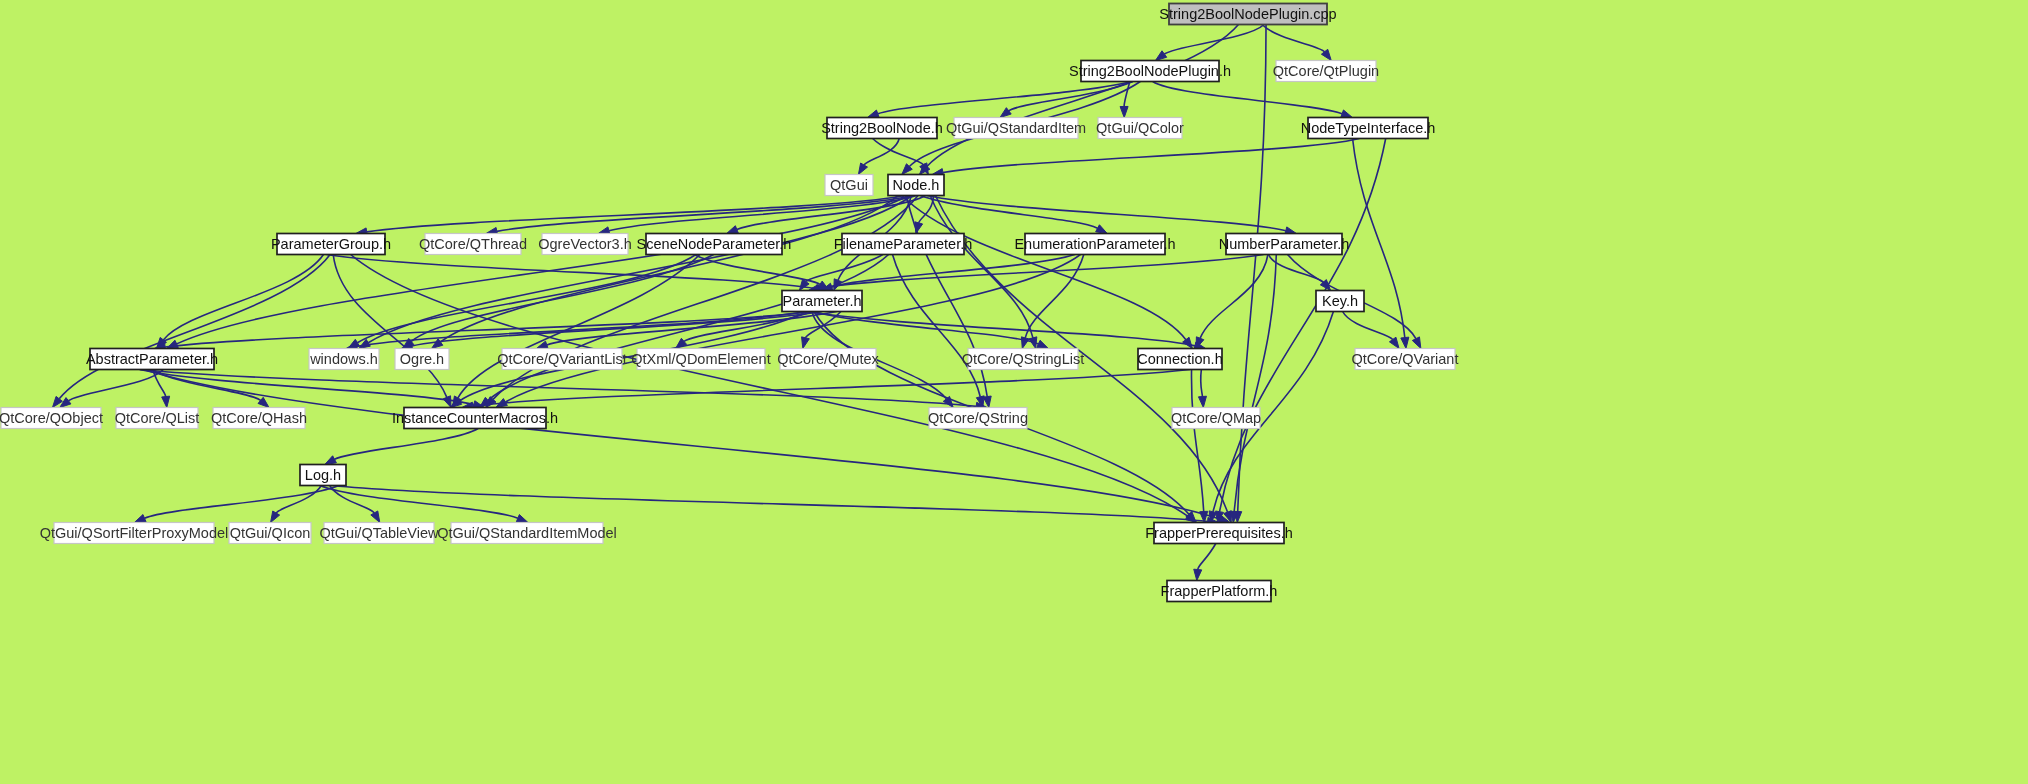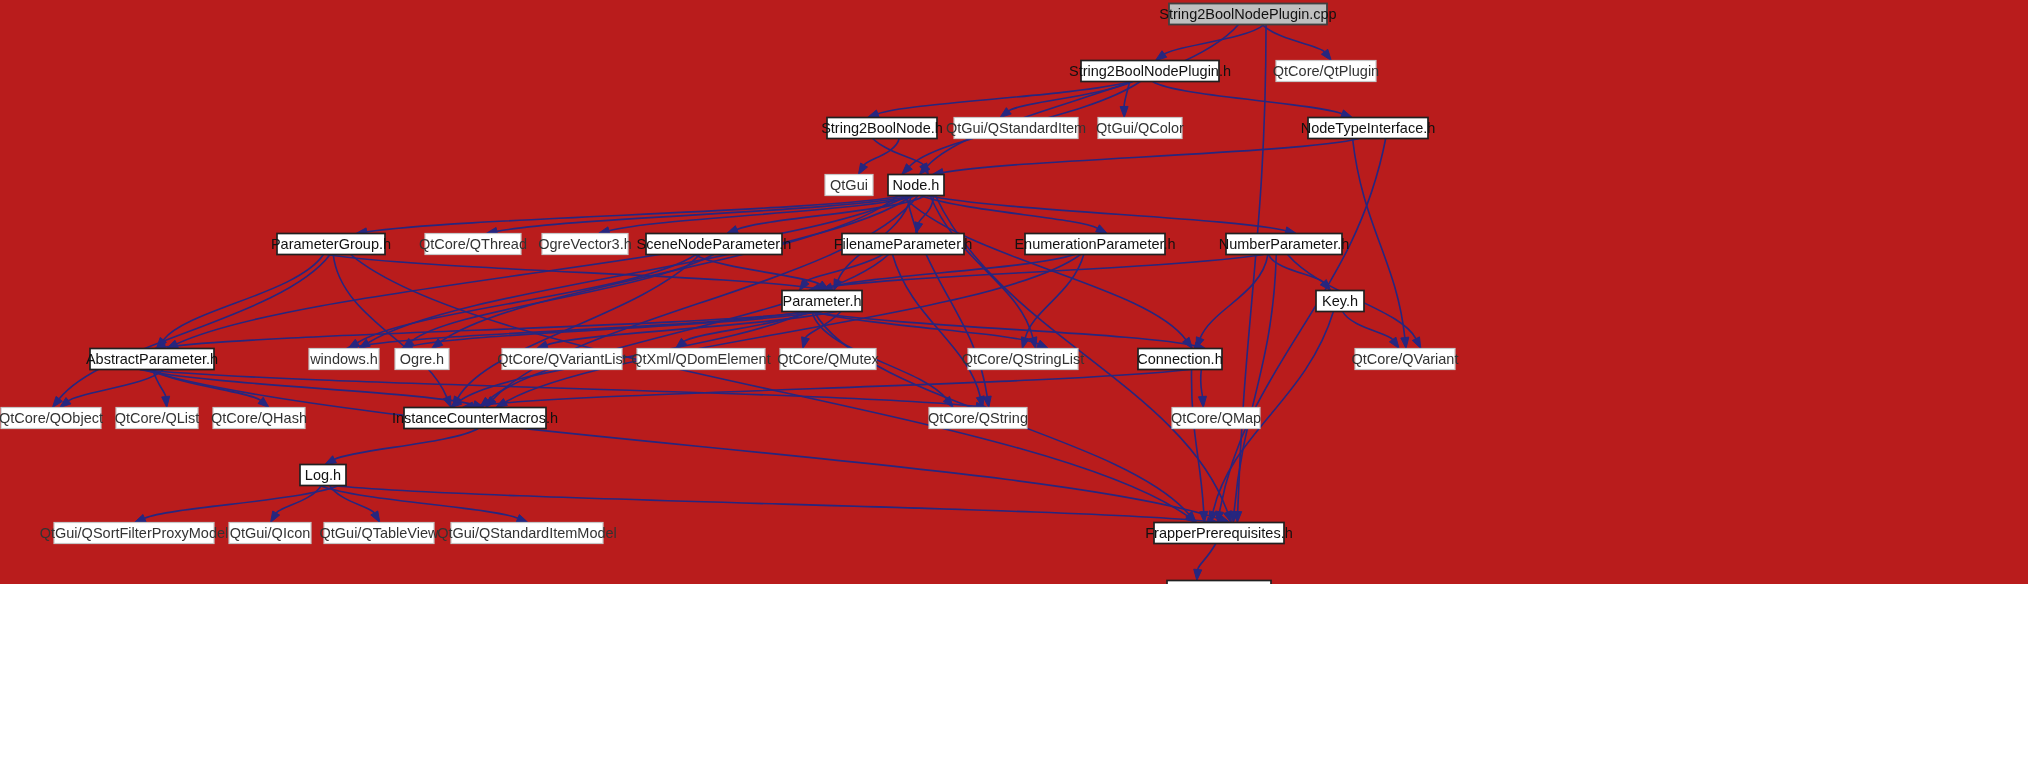--- a/index.html
+++ b/index.html
@@ -3,22 +3,22 @@
 <meta charset="utf-8">
 <style>
   html, body {
     margin: 0;
     padding: 0;
     background: #ffffff;
   }
   #graph-root {
     position: relative;
     width: 2028px;
-    height: 584px;
-    background: #b91c1c;
+    height: 784px;
+    background: #bef264;
     font-family: "Liberation Sans", sans-serif;
     overflow: hidden;
   }
   svg#graph-svg {
     position: absolute;
     top: 0; left: 0;
     width: 2028px;
     height: 784px;
     display: block;
   }

